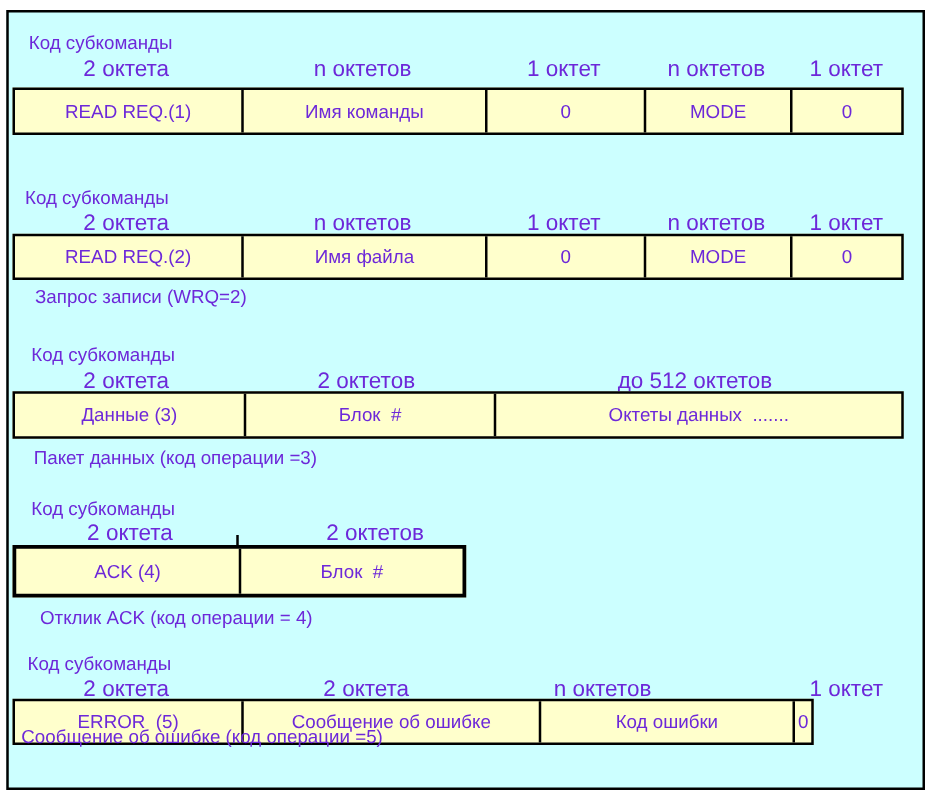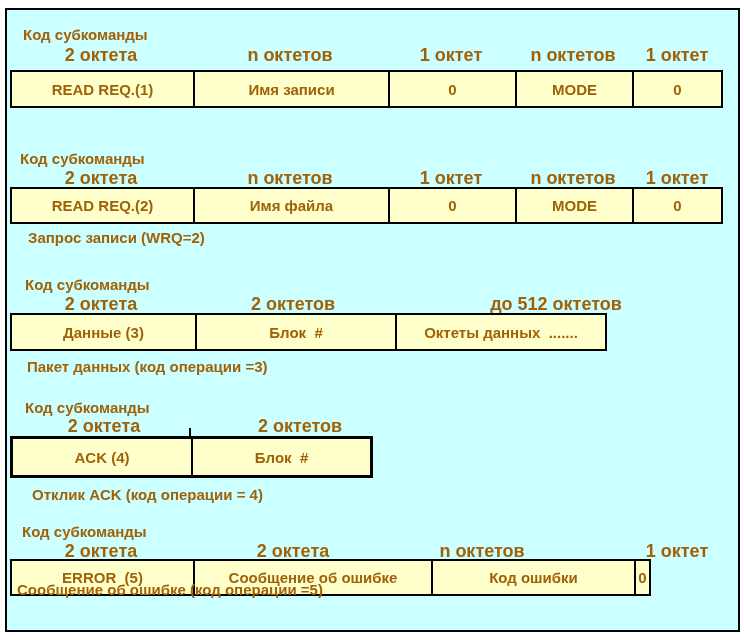--- a/index.html
+++ b/index.html
@@ -2,22 +2,22 @@
 <html><head>
 <meta charset="utf-8">
 <style>
   html, body { margin: 0; padding: 0; }
   .page {
     position: relative;
     width: 744px;
     height: 640px;
     background: #ffffff;
     font-family: "Liberation Sans", sans-serif;
-    font-weight: 700;
-    color: #a16207;
+    font-weight: 400;
+    color: #6d28d9;
     overflow: hidden;
   }
   .frame {
     position: absolute;
     left: 5px; top: 8px;
     width: 735px; height: 624px;
     box-sizing: border-box;
     border: 2px solid #000000;
     background: #CCFFFF;
   }
@@ -65,21 +65,21 @@
   <div class="frame"></div>
 
   <div class="label" style="left:23px; top:26px">Код субкоманды</div>
   <div class="hdr" style="left:101px; top:46px">2 октета</div>
   <div class="hdr" style="left:290px; top:46px">n октетов</div>
   <div class="hdr" style="left:451px; top:46px">1 октет</div>
   <div class="hdr" style="left:573px; top:46px">n октетов</div>
   <div class="hdr" style="left:677px; top:46px">1 октет</div>
   <div class="tbl" style="left:10px; top:70px; width:713px; height:38px">
     <div class="cell" style="width:183px">READ REQ.(1)</div>
-    <div class="cell" style="width:195px">Имя записи</div>
+    <div class="cell" style="width:195px">Имя команды</div>
     <div class="cell" style="width:127px">0</div>
     <div class="cell" style="width:117px">MODE</div>
     <div class="cell">0</div>
   </div>
 
   <div class="label" style="left:20px; top:150px">Код субкоманды</div>
   <div class="hdr" style="left:101px; top:169px">2 октета</div>
   <div class="hdr" style="left:290px; top:169px">n октетов</div>
   <div class="hdr" style="left:451px; top:169px">1 октет</div>
   <div class="hdr" style="left:573px; top:169px">n октетов</div>
@@ -90,21 +90,21 @@
     <div class="cell" style="width:127px">0</div>
     <div class="cell" style="width:117px">MODE</div>
     <div class="cell">0</div>
   </div>
   <div class="caption" style="left:28px; top:229px">Запрос записи (WRQ=2)</div>
 
   <div class="label" style="left:25px; top:276px">Код субкоманды</div>
   <div class="hdr" style="left:101px; top:295px">2 октета</div>
   <div class="hdr" style="left:293px; top:295px">2 октетов</div>
   <div class="hdr" style="left:556px; top:295px">до 512 октетов</div>
-  <div class="tbl" style="left:10px; top:313px; width:597px; height:38px">
+  <div class="tbl" style="left:10px; top:313px; width:713px; height:38px">
     <div class="cell" style="width:185px">Данные (3)</div>
     <div class="cell" style="width:200px">Блок  #</div>
     <div class="cell">Октеты данных  .......</div>
   </div>
   <div class="caption" style="left:27px; top:358px">Пакет данных (код операции =3)</div>
 
   <div class="label" style="left:25px; top:399px">Код субкоманды</div>
   <div class="hdr" style="left:104px; top:417px">2 октета</div>
   <div class="hdr" style="left:300px; top:417px">2 октетов</div>
   <div class="tick" style="left:189px; top:428px; height:9px"></div>

